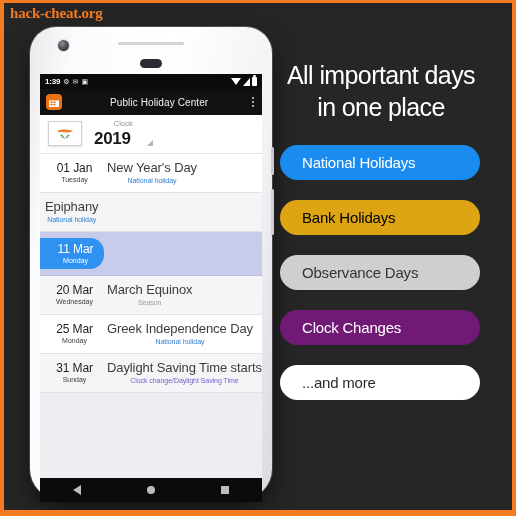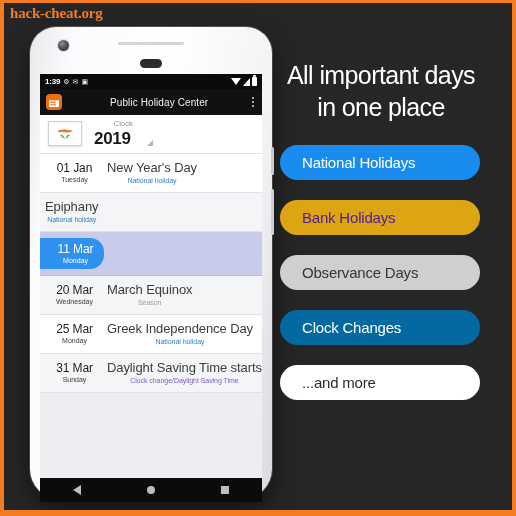--- a/index.html
+++ b/index.html
@@ -383,23 +383,23 @@
     display: flex;
     align-items: center;
     padding-left: 22px;
     box-sizing: border-box;
     margin-bottom: 20px;
     font-size: 15px;
     letter-spacing: -0.2px;
     white-space: nowrap;
   }
   .pill.p-national { background: #1a8cf0; color: #ffffff; }
-  .pill.p-bank     { background: #dda513; color: #4c1d95; }
+  .pill.p-bank     { background: #dda513; color: #000000; }
   .pill.p-observ   { background: #cfcfcf; color: #343434; }
-  .pill.p-clock    { background: #0369a1; color: #ffffff; }
+  .pill.p-clock    { background: #701a75; color: #ffffff; }
   .pill.p-more     { background: #ffffff; color: #2b2b2b; margin-bottom: 0; }
 </style>
 </head>
 <body>
 
 <div id="screen">
 
   <div id="watermark">hack-cheat.org</div>
 
   <div id="phone-wrap">

